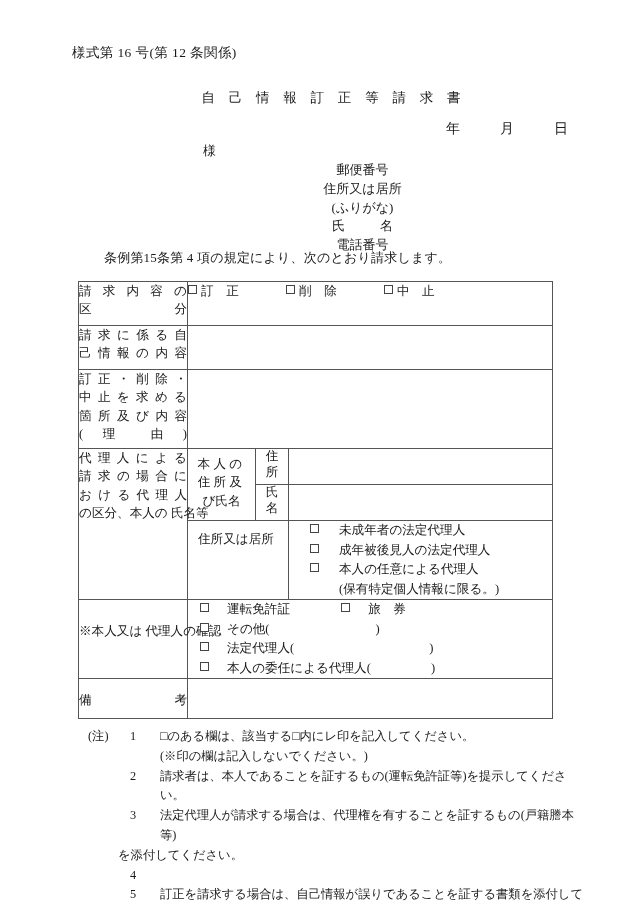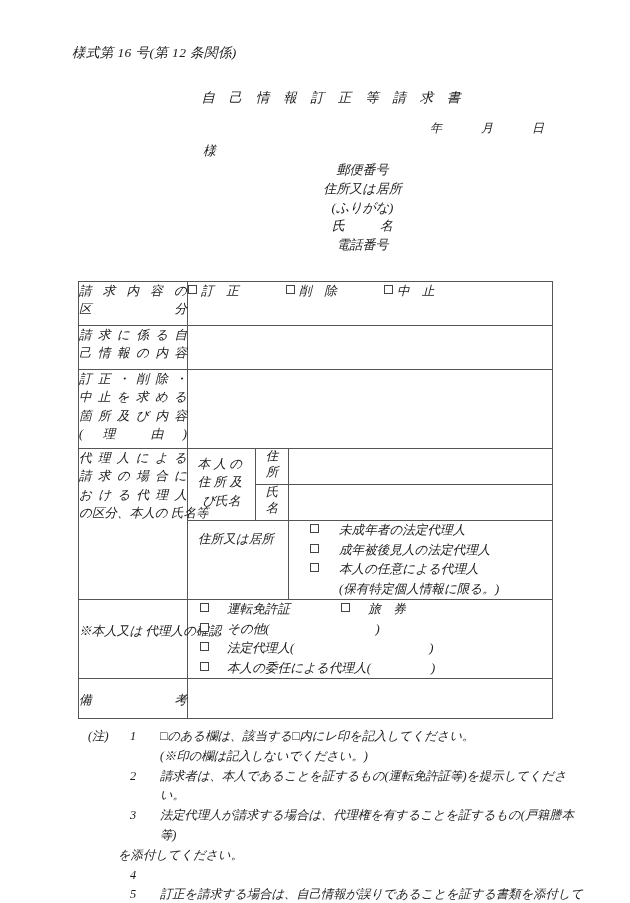--- a/index.html
+++ b/index.html
@@ -7,21 +7,21 @@
   body {
     width: 630px;
     height: 903px;
     background: #ffffff;
     font-family: "Liberation Serif", "DejaVu Serif", serif;
     color: #1a1a1a;
     position: relative;
     overflow: hidden;
   }
 
-  .page { position: relative; width: 550px; height: 903px; font-style: italic; }
+  .page { position: relative; width: 550px; height: 903px; }
 
   
   .form-no {
     position: absolute;
     left: 72px; top: 44px;
     font-size: 13.5px;
     letter-spacing: 0.4px;
     white-space: nowrap;
   }
 
@@ -31,22 +31,22 @@
     width: 630px;
     text-align: center;
     font-size: 13.5px;
     letter-spacing: 5.2px;
     text-indent: 5.2px;
     white-space: nowrap;
   }
 
   .date-line {
     position: absolute;
-    left: 430px; top: 120px;
-    font-size: 12px;
+    left: 446px; top: 120px;
+    font-size: 14px;
     white-space: nowrap;
   }
   .date-line span { display: inline-block; }
   .date-sp { width: 33px; }
 
   .addressee {
     position: absolute;
     left: 203px; top: 142px;
     font-size: 13px;
   }
@@ -170,20 +170,21 @@
   <div class="addressee">様</div>
 
   <div class="applicant">
     <div>郵便番号</div>
     <div>住所又は居所</div>
     <div class="app-furi">(ふりがな)</div>
     <div class="app-name">氏　　名</div>
     <div>電話番号</div>
   </div>
 
+  <div class="statement">条例第15条第 4 項の規定により、次のとおり請求します。</div>
 
   <table class="form-table">
     <colgroup>
       <col style="width:109px">
       <col style="width:68px">
       <col style="width:33px">
       <col style="width:264px">
     </colgroup>
 
     <tbody>

